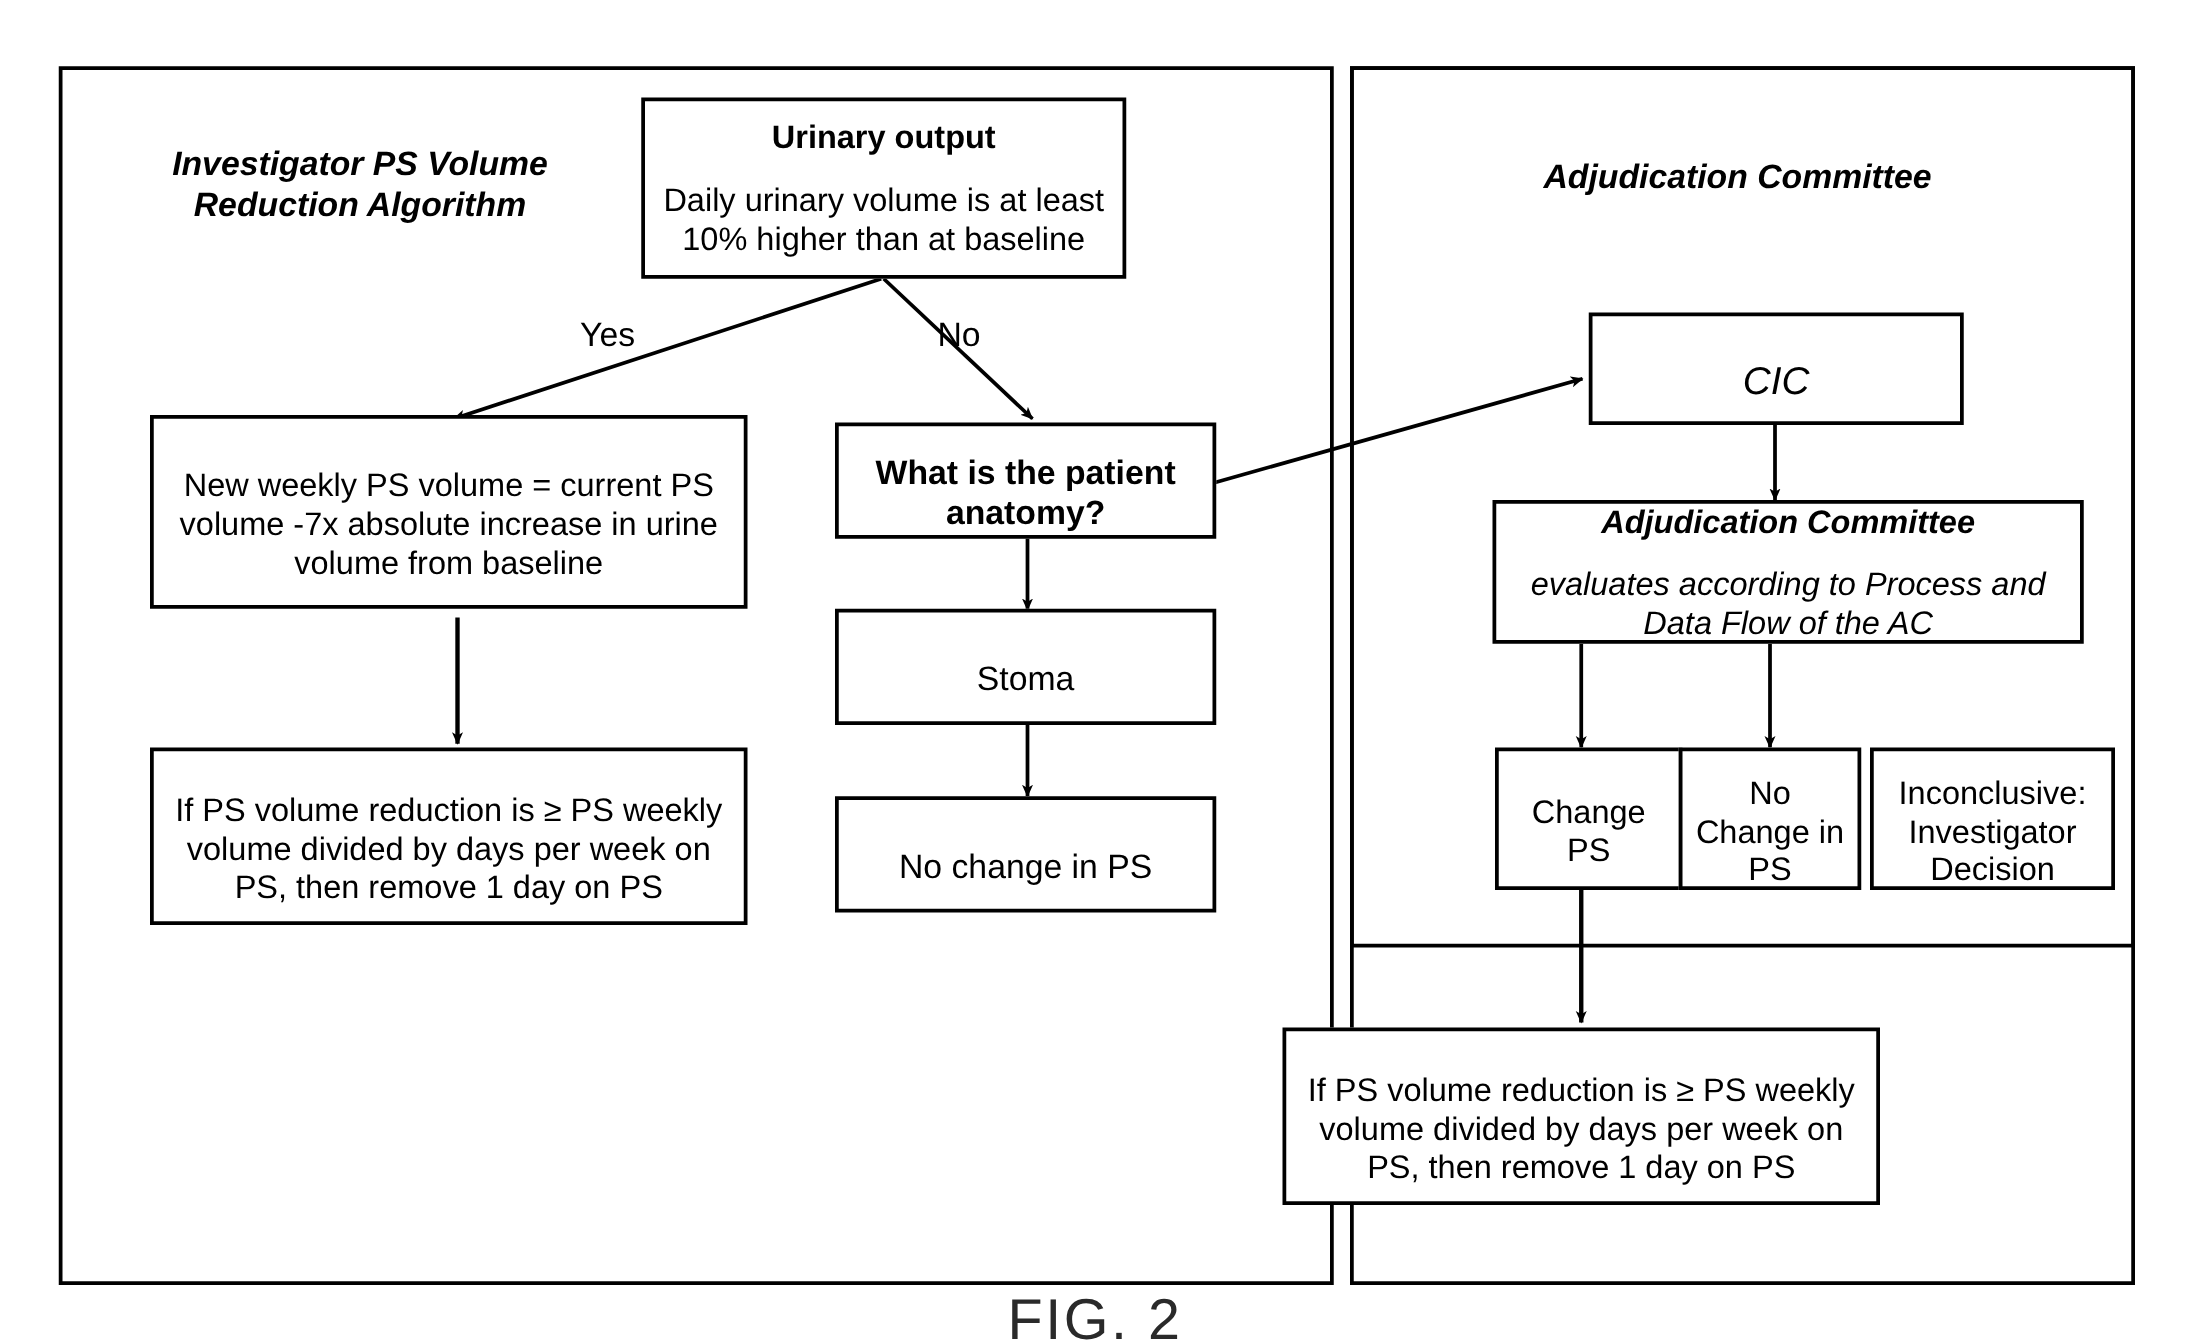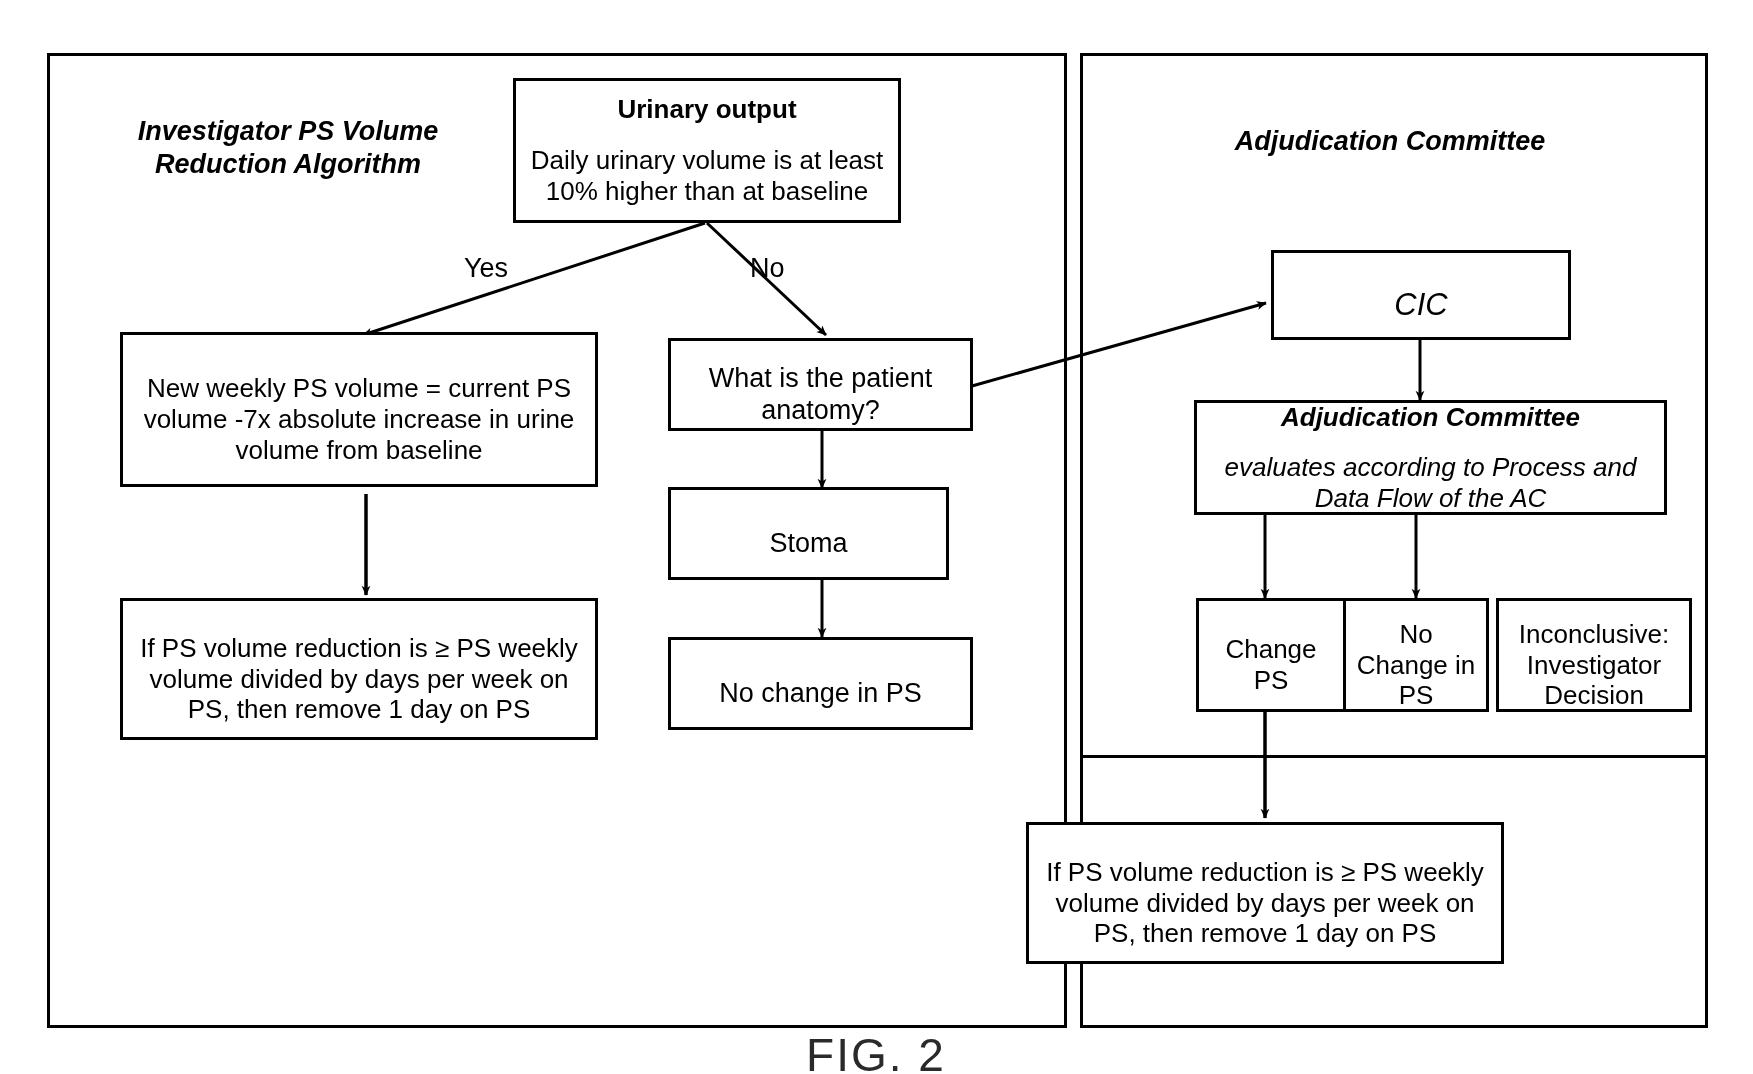--- a/index.html
+++ b/index.html
@@ -133,25 +133,25 @@
   </div>
 
   <div class="node" style="left:120px; top:332px; width:478px; height:155px; font-size:26px;">
     <span class="node-body">New weekly PS volume = current PS volume -7x absolute increase in urine volume from baseline</span>
   </div>
 
   <div class="node" style="left:120px; top:598px; width:478px; height:142px; font-size:26px;">
     <span class="node-body">If PS volume reduction is ≥ PS weekly volume divided by days per week on PS, then remove 1 day on PS</span>
   </div>
 
-  <div class="node" style="left:668px; top:338px; width:305px; height:93px; font-size:27px;">
+  <div class="node" style="left:668px; top:338px; width:305px; height:93px; font-size:27px;font-weight:bold;">
     <span class="node-body">What is the patient anatomy?</span>
   </div>
 
-  <div class="node" style="left:668px; top:487px; width:281px; height:93px; font-size:27px;">
+  <div class="node" style="left:668px; top:487px; width:305px; height:93px; font-size:27px;">
     <span class="node-body">Stoma</span>
   </div>
 
   <div class="node" style="left:668px; top:637px; width:305px; height:93px; font-size:27px;">
     <span class="node-body">No change in PS</span>
   </div>
 
   <div class="node" style="left:1271px; top:250px; width:300px; height:90px; font-size:31px;">
     <span class="node-body italic">CIC</span>
   </div>

